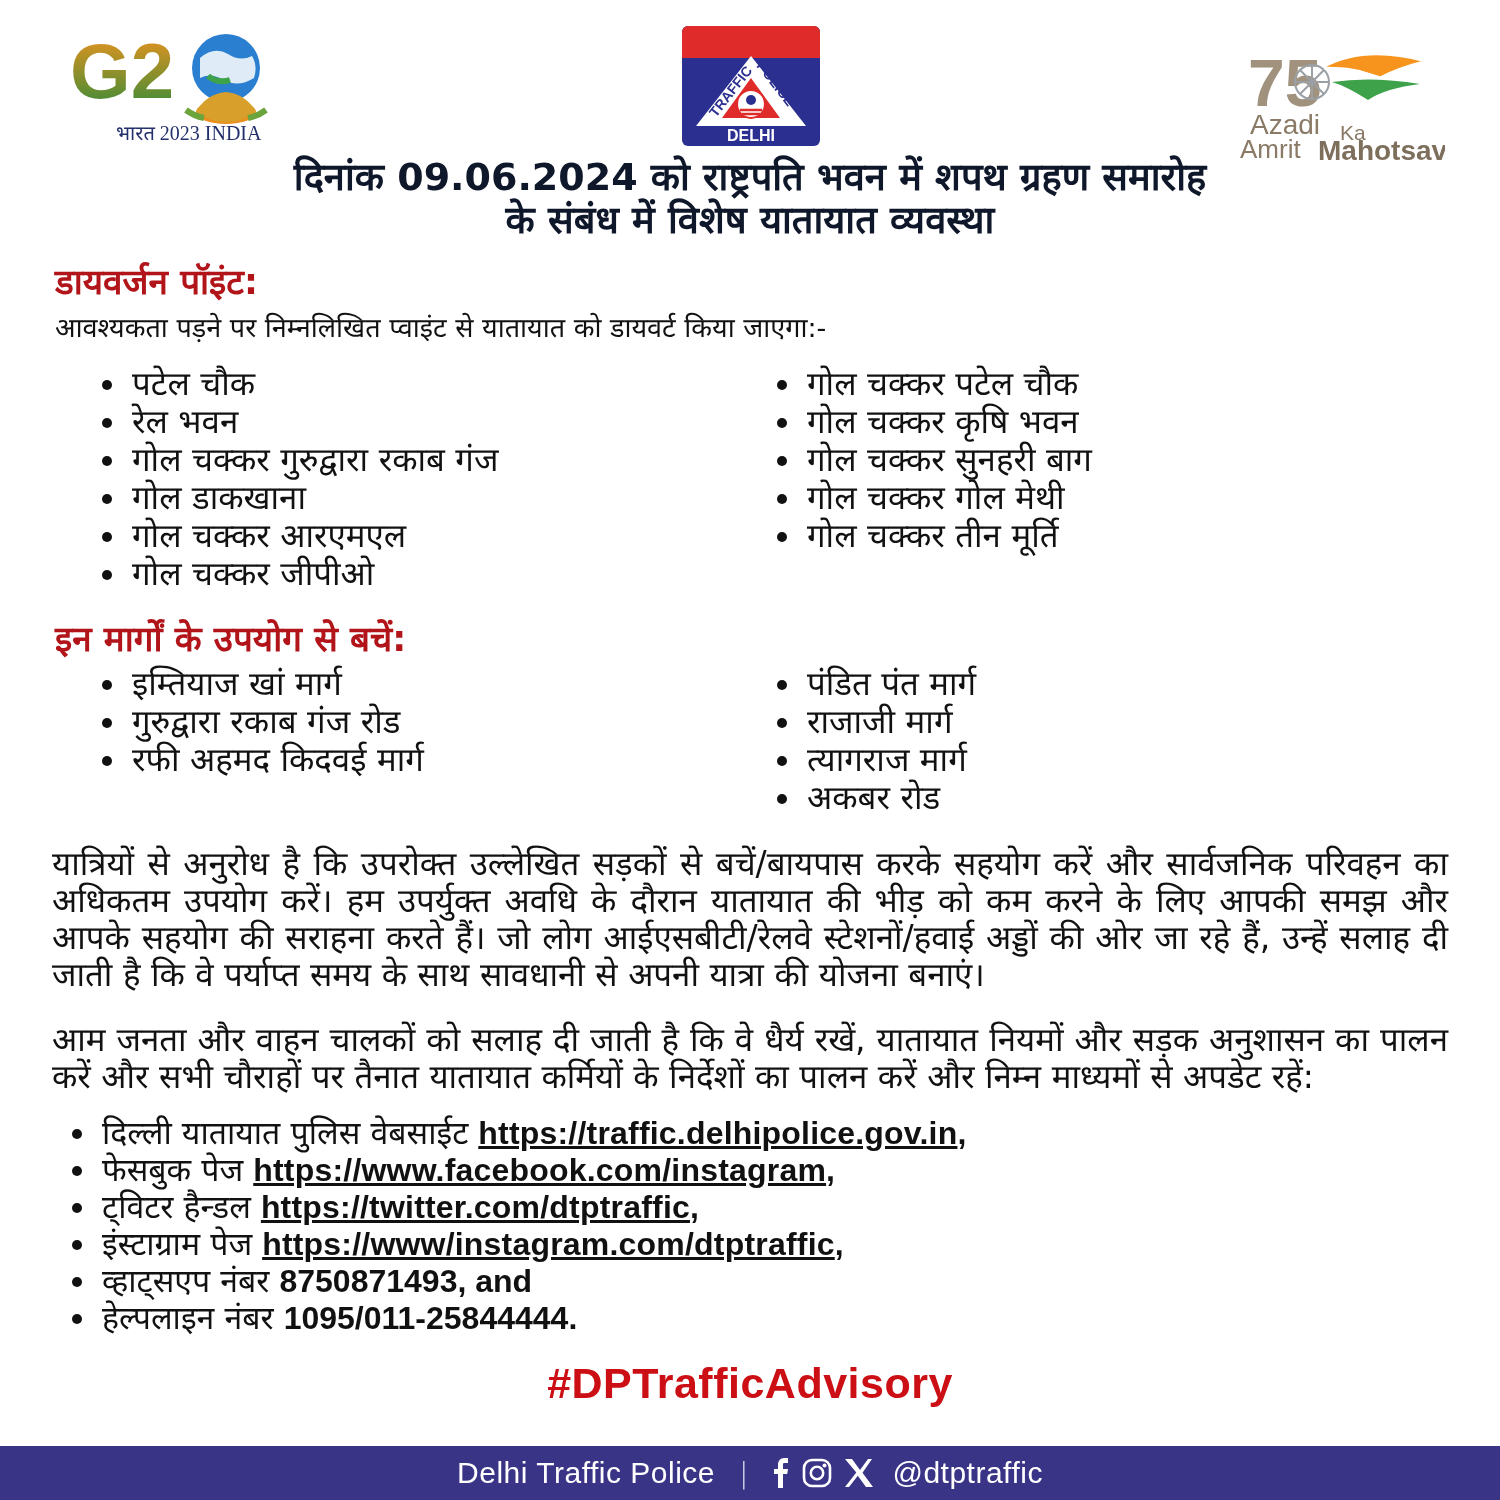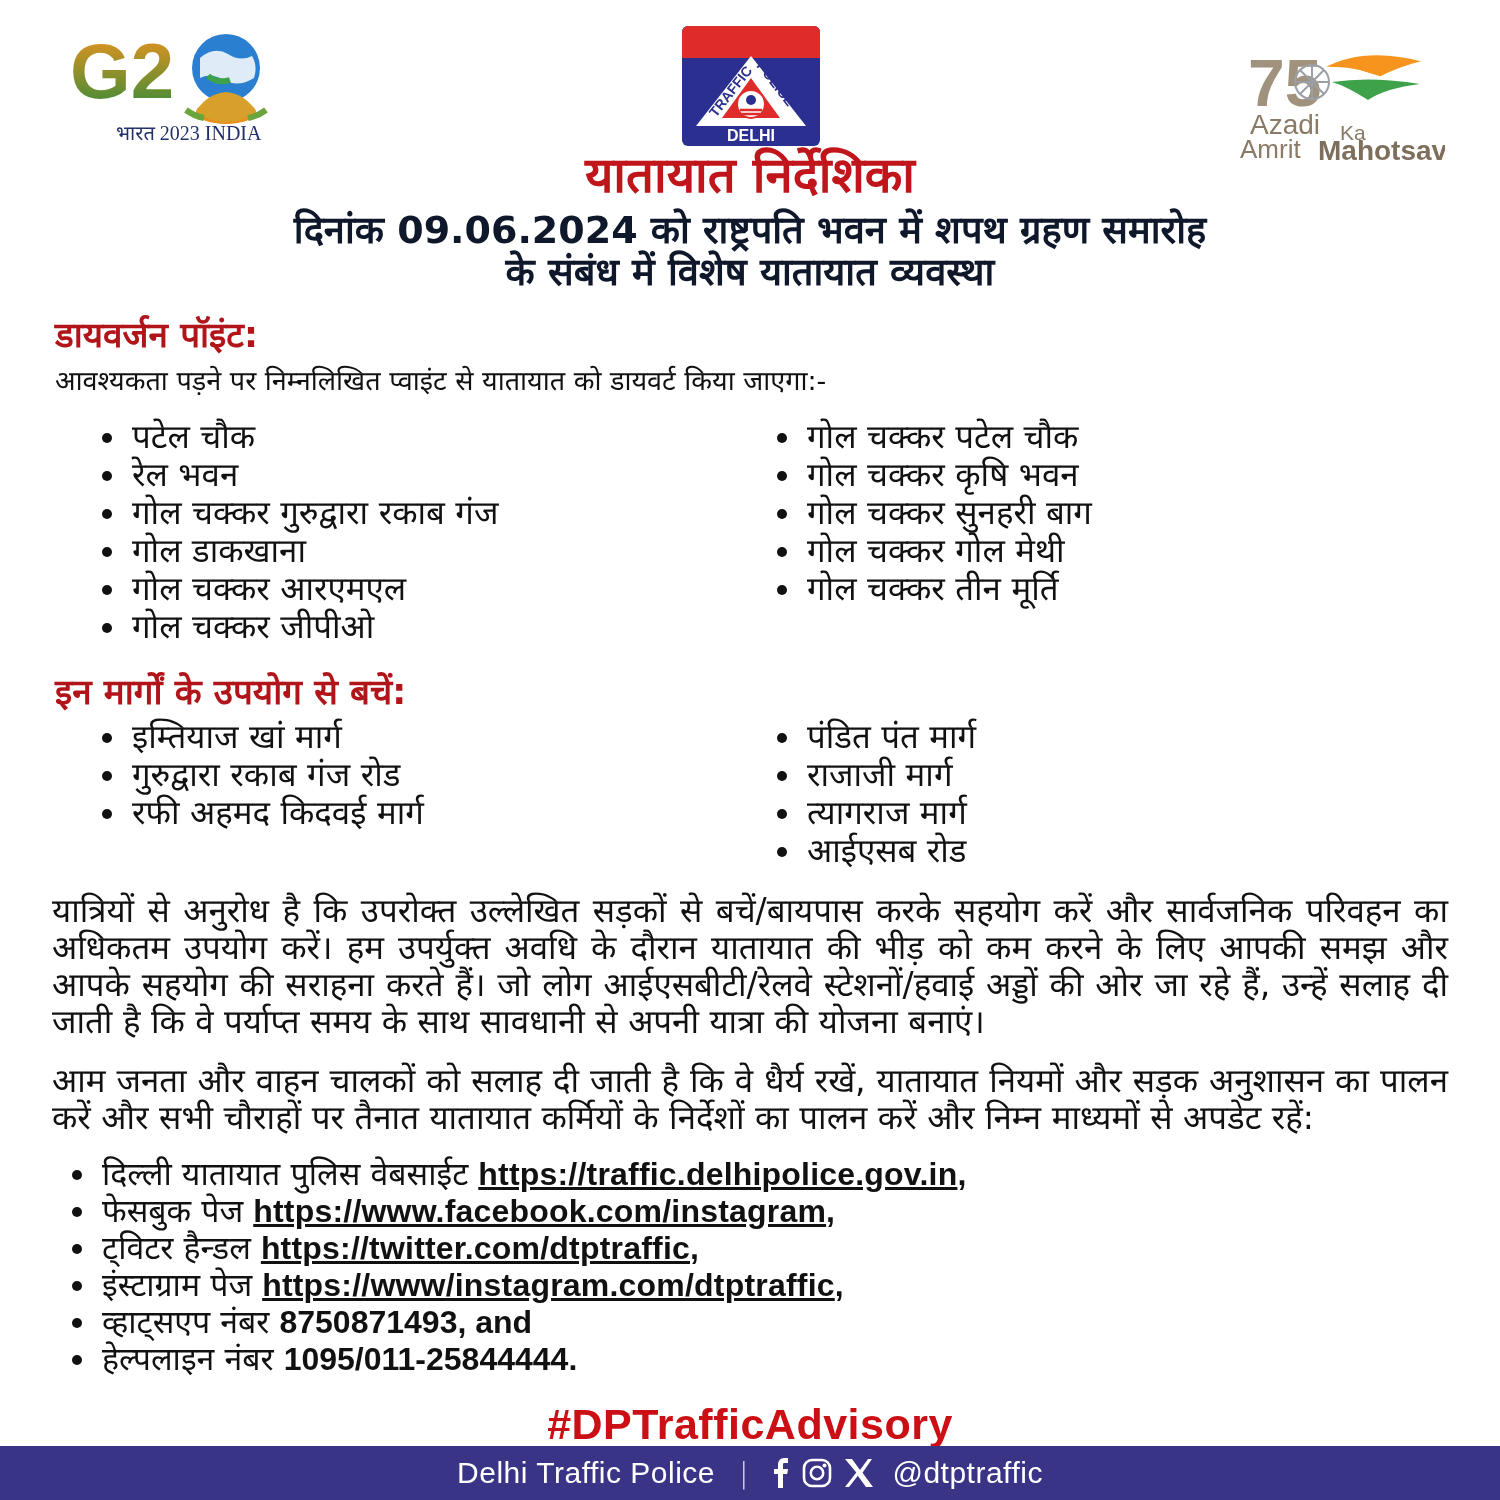--- a/index.html
+++ b/index.html
@@ -39,21 +39,21 @@
   }
   .pts li::before{
     content:"";position:absolute;left:2px;top:15px;width:10px;height:10px;
     border-radius:50%;background:#111;
   }
   .col-left ul{margin-left:100px;}
   .col-right ul{margin-left:25px;}
 
   
   .para{
-    font-size:33px;line-height:37px;margin:22px 52px 0;text-align:justify;
+    font-size:33px;line-height:37px;margin:28px 52px 0;text-align:justify;
   }
 
   
   .updates{margin:20px 0 0 72px;}
   .updates li{
     position:relative;font-size:32px;line-height:37px;padding-left:30px;
   }
   .updates li::before{
     content:"";position:absolute;left:0;top:14px;width:10px;height:10px;
     border-radius:50%;background:#111;
@@ -143,21 +143,20 @@
         <path d="M104 34 q36 2 56 10 q20 -10 44 -16" fill="none" stroke="#ffffff" stroke-width="3"></path>
       </g>
       <text x="30" y="100" font-size="28" fill="#8a7a66" font-family="Liberation Sans, sans-serif">Azadi</text>
       <text x="120" y="106" font-size="21" fill="#8a7a66" font-family="Liberation Sans, sans-serif">Ka</text>
       <text x="20" y="124" font-size="26" fill="#8a7a66" font-family="Liberation Sans, sans-serif">Amrit</text>
       <text x="98" y="126" font-size="28" font-weight="bold" fill="#7e6f5c" font-family="Liberation Sans, sans-serif">Mahotsav</text>
     </svg>
   </div>
 
   <div class="title-block">
-    <h1 class="main-title">यातायात निर्देशिका</h1>
     <div class="subtitle">दिनांक 09.06.2024 को राष्ट्रपति भवन में शपथ ग्रहण समारोह</div>
     <div class="subtitle" style="margin-top:0">के संबंध में विशेष यातायात व्यवस्था</div>
   </div>
 
   <div class="section-heading">डायवर्जन पॉइंट:</div>
   <div class="intro-line">आवश्यकता पड़ने पर निम्नलिखित प्वाइंट से यातायात को डायवर्ट किया जाएगा:-</div>
 
   <div class="two-col">
     <div class="col col-left">
       <ul class="pts">
@@ -188,21 +187,21 @@
         <li>इम्तियाज खां मार्ग</li>
         <li>गुरुद्वारा रकाब गंज रोड</li>
         <li>रफी अहमद किदवई मार्ग</li>
       </ul>
     </div>
     <div class="col col-right">
       <ul class="pts">
         <li>पंडित पंत मार्ग</li>
         <li>राजाजी मार्ग</li>
         <li>त्यागराज मार्ग</li>
-        <li>आईएसब रोड</li>
+        <li>अकबर रोड</li>
       </ul>
     </div>
   </div>
 
   <p class="para">यात्रियों से अनुरोध है कि उपरोक्त उल्लेखित सड़कों से बचें/बायपास करके सहयोग करें और सार्वजनिक परिवहन का अधिकतम उपयोग करें। हम उपर्युक्त अवधि के दौरान यातायात की भीड़ को कम करने के लिए आपकी समझ और आपके सहयोग की सराहना करते हैं। जो लोग आईएसबीटी/रेलवे स्टेशनों/हवाई अड्डों की ओर जा रहे हैं, उन्हें सलाह दी जाती है कि वे पर्याप्त समय के साथ सावधानी से अपनी यात्रा की योजना बनाएं।</p>
   <p class="para">आम जनता और वाहन चालकों को सलाह दी जाती है कि वे धैर्य रखें, यातायात नियमों और सड़क अनुशासन का पालन करें और सभी चौराहों पर तैनात यातायात कर्मियों के निर्देशों का पालन करें और निम्न माध्यमों से अपडेट रहें:</p>
 
   <ul class="updates">
     <li>
       <span class="lbl">दिल्ली यातायात पुलिस वेबसाईट</span><span class="link">https://traffic.delhipolice.gov.in</span><span class="tail">,</span>

